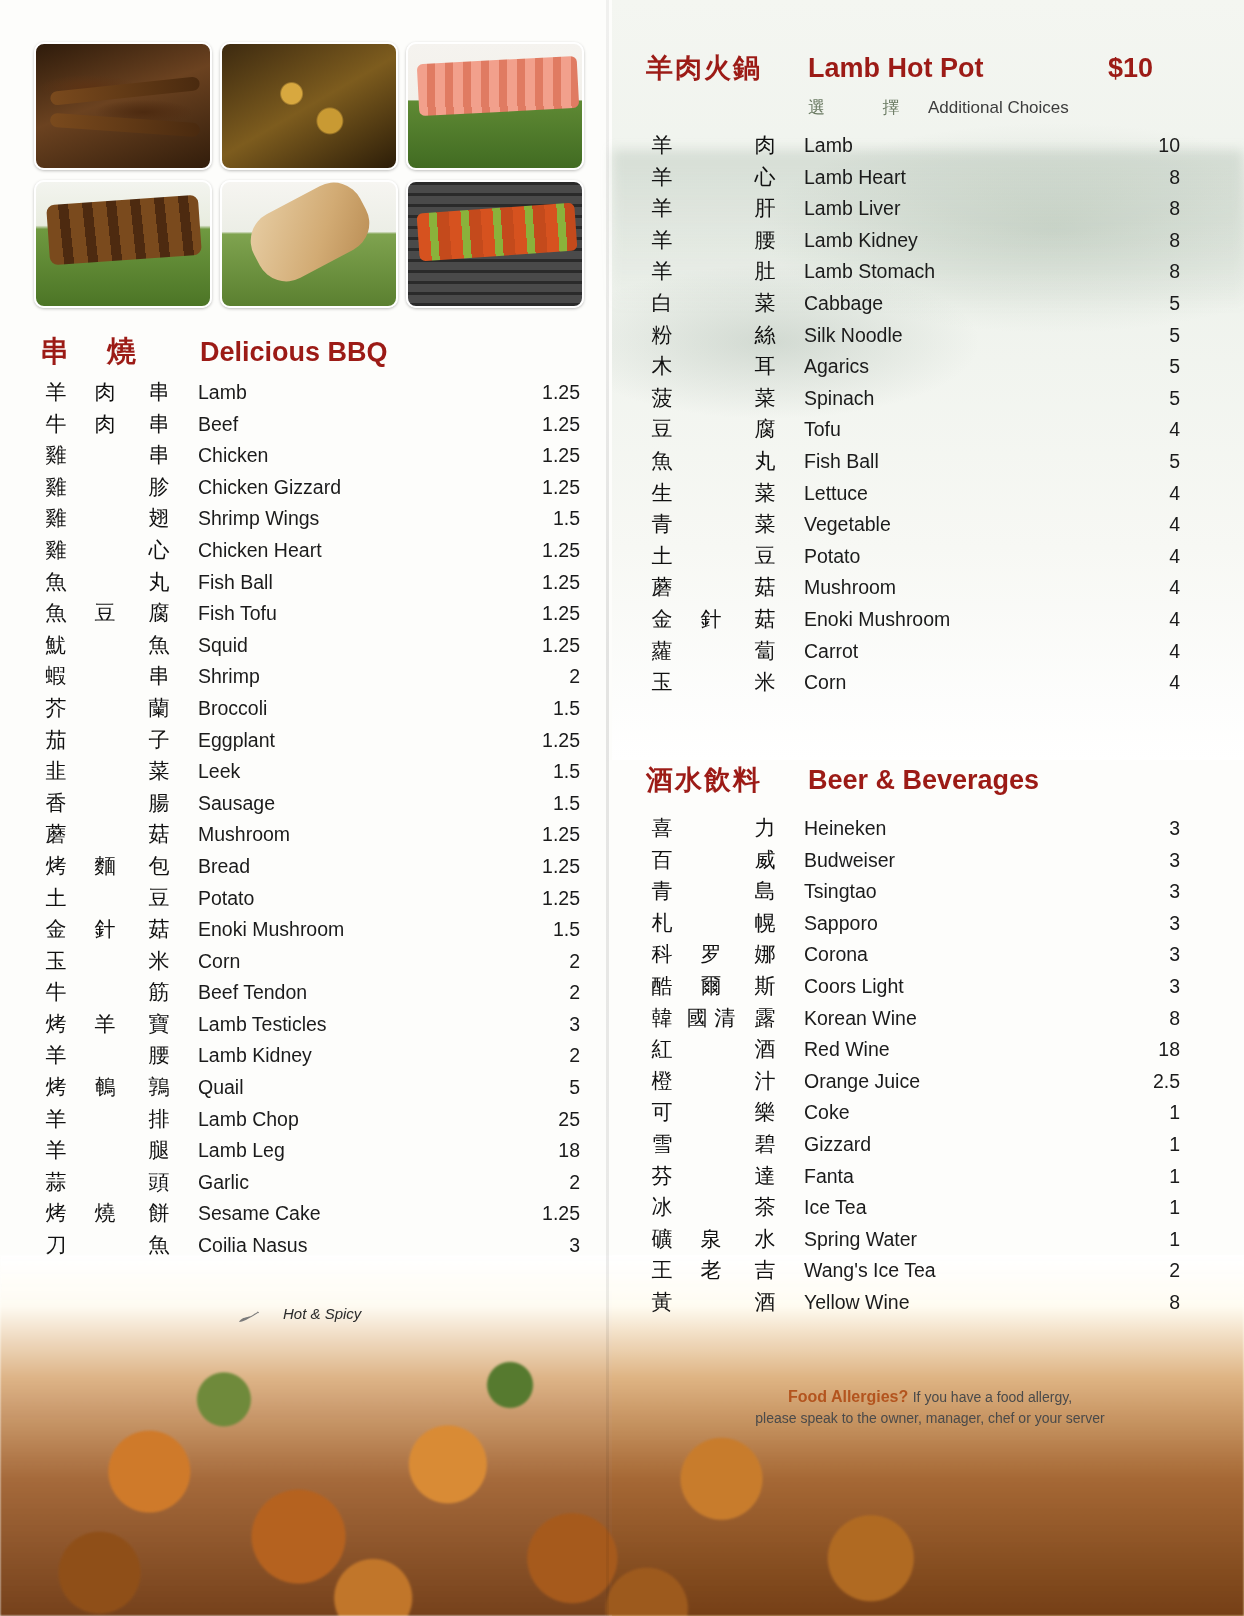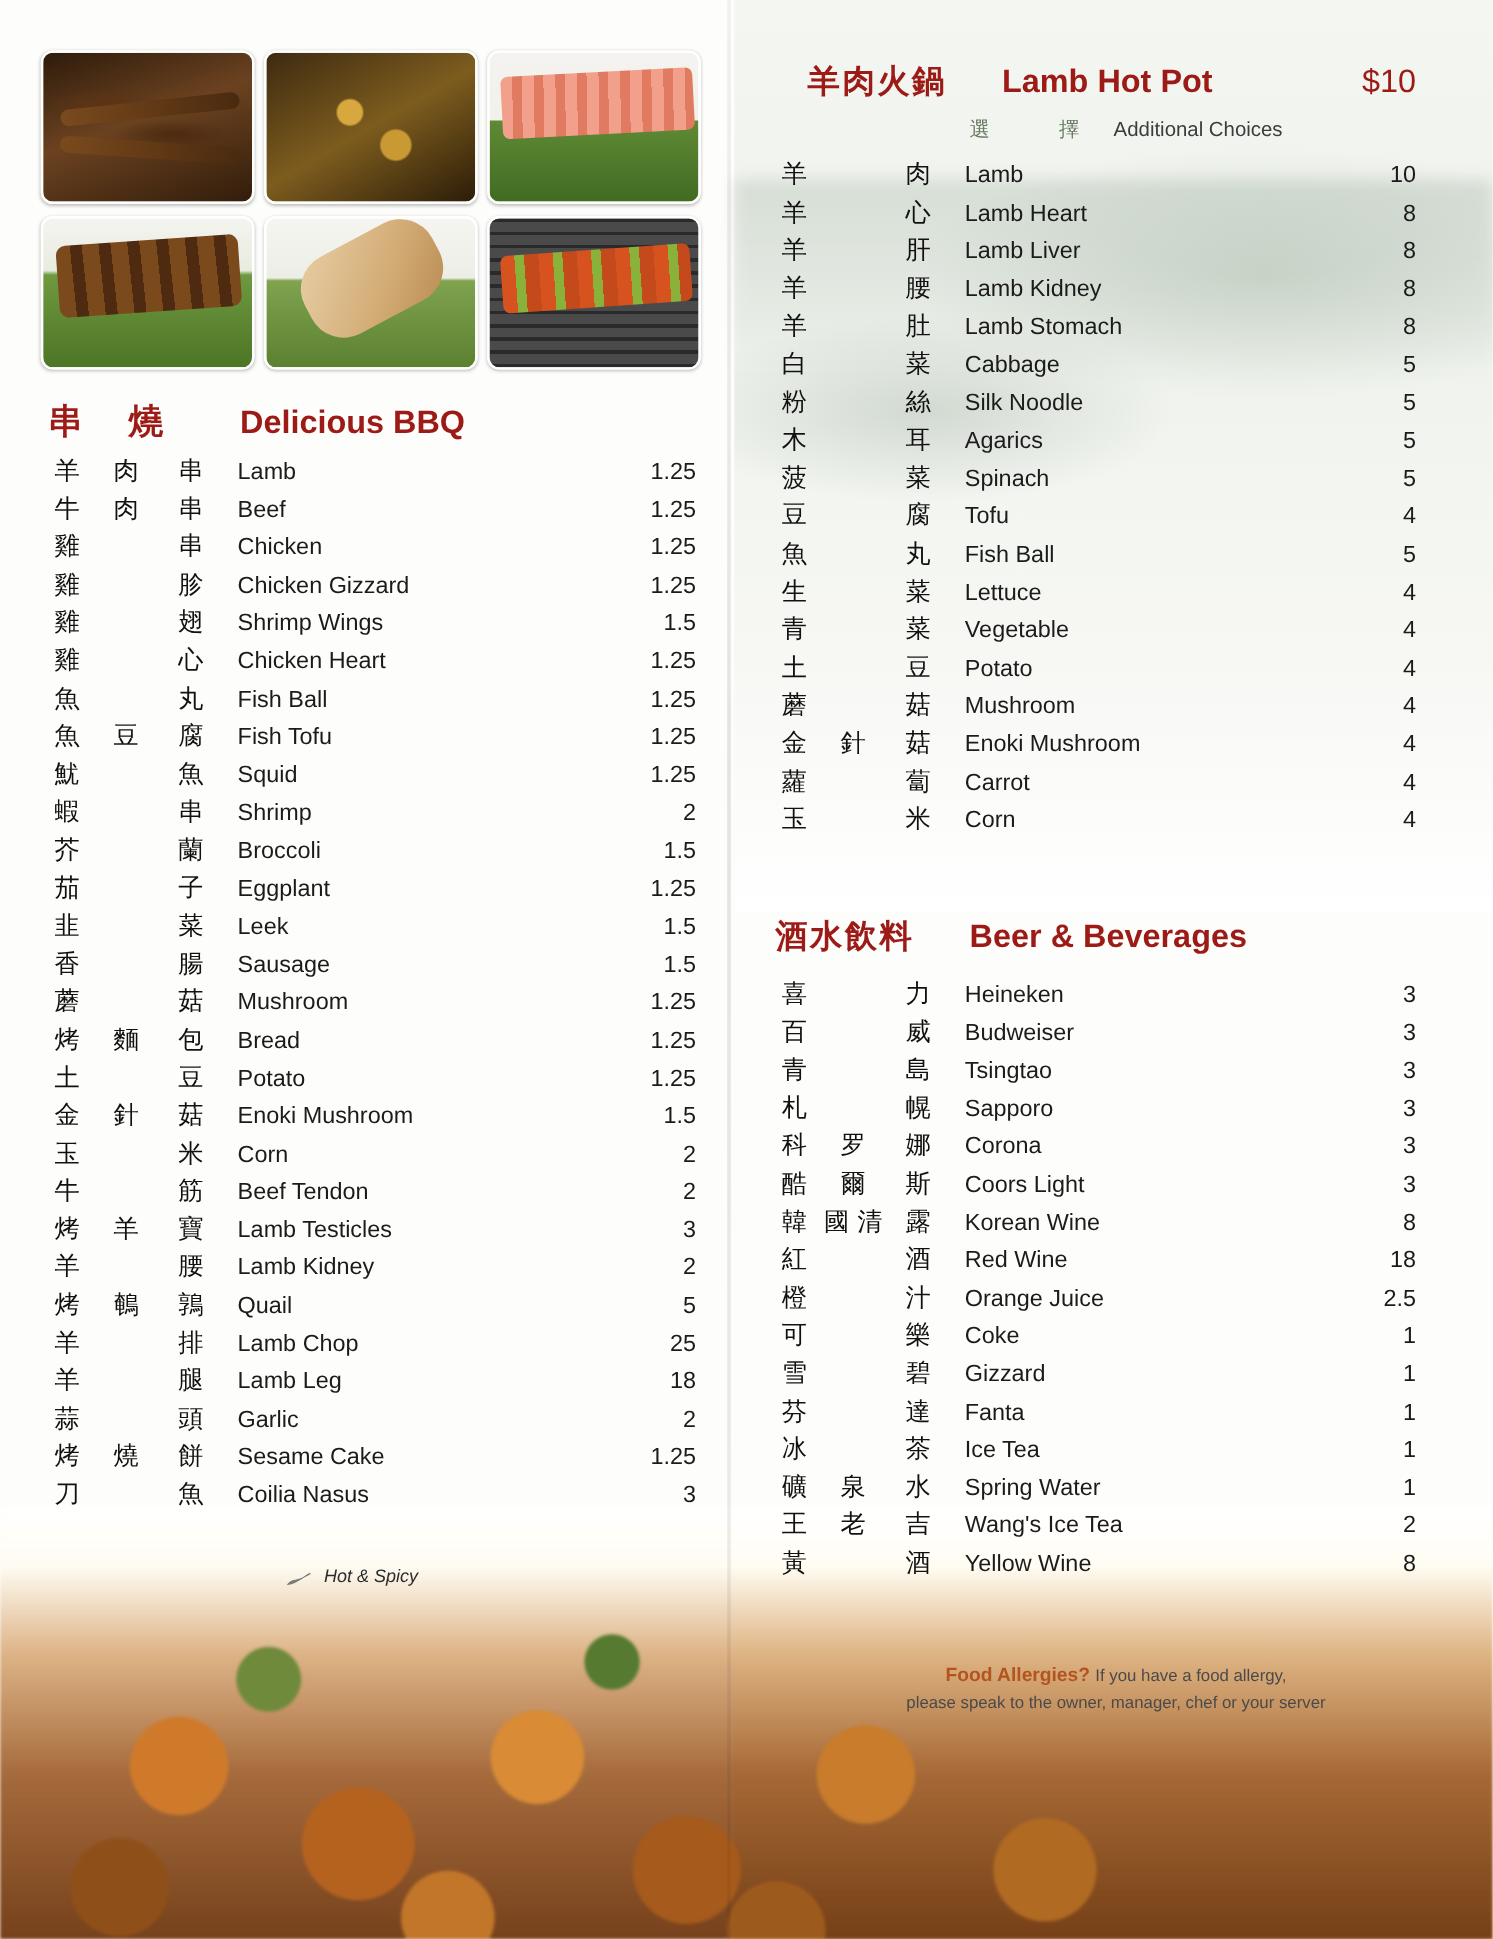--- a/index.html
+++ b/index.html
@@ -145,21 +145,21 @@
     letter-spacing: 14px;
     font-weight: 700;
   }
   .en-head {
     font-size: 27px;
     font-weight: 700;
     color: #9c1b16;
   }
   .price-head {
     font-size: 27px;
-    font-weight: 400;
+    font-weight: 700;
     color: #9c1b16;
   }
   .sub-head {
     font-size: 17px;
     color: #3c3c3c;
   }
   .sub-cn {
     font-family: "DejaVu Serif", "Liberation Serif", serif;
     color: #6a7a62;
     font-size: 17px;
@@ -204,21 +204,21 @@
 
   
   .hot-note {
     position: absolute;
     left: 238px; top: 1305px;
     font-size: 15px;
     font-style: italic;
     color: #2b2b2b;
     display: flex;
     align-items: center;
-    gap: 10px;
+    gap: 23px;
   }
   .chili {
     display: inline-block;
     width: 22px; height: 11px;
   }
 
   
   .allergy {
     position: absolute;
     left: 690px; top: 1385px;
@@ -464,21 +464,21 @@
   <div class="hot-note">
     <span class="chili">
       <svg width="22" height="11" viewBox="0 0 22 11">
         <path d="M21 1c-3 0-4 2-7 3.5C10 6.5 6 6 3 8.5c-1 .9-1.7 1.7-2 2.4 2.6-.3 5-1 7.4-2.2C12 6.9 15 5 17.5 3.6 19 2.8 20.2 2 21 1z" fill="#7a7a7a"></path>
         <path d="M19.5 0.6c.8.2 1.2.9 1.3 1.6-.6-.3-1.1-.6-1.7-.7.2-.3.3-.6.4-.9z" fill="#6d6d6d"></path>
       </svg>
     </span>
     <span>Hot &amp; Spicy</span>
   </div>
 
-  <div class="section-head" style="left:646px; top:50px; width:540px; justify-content:flex-start;margin-left:27px;">
+  <div class="section-head" style="left:646px; top:50px; width:540px; justify-content:flex-start;">
     <div class="cn-head" style="width:162px; letter-spacing:2px; font-size:27px;">羊肉火鍋</div>
     <div class="en-head" style="width:300px;">Lamb Hot Pot</div>
     <div class="price-head">$10</div>
   </div>
 
   <div class="section-head" style="left:808px; top:96px;">
     <div class="sub-cn" style="width:120px;">選 擇</div>
     <div class="sub-head">Additional Choices</div>
   </div>
 

